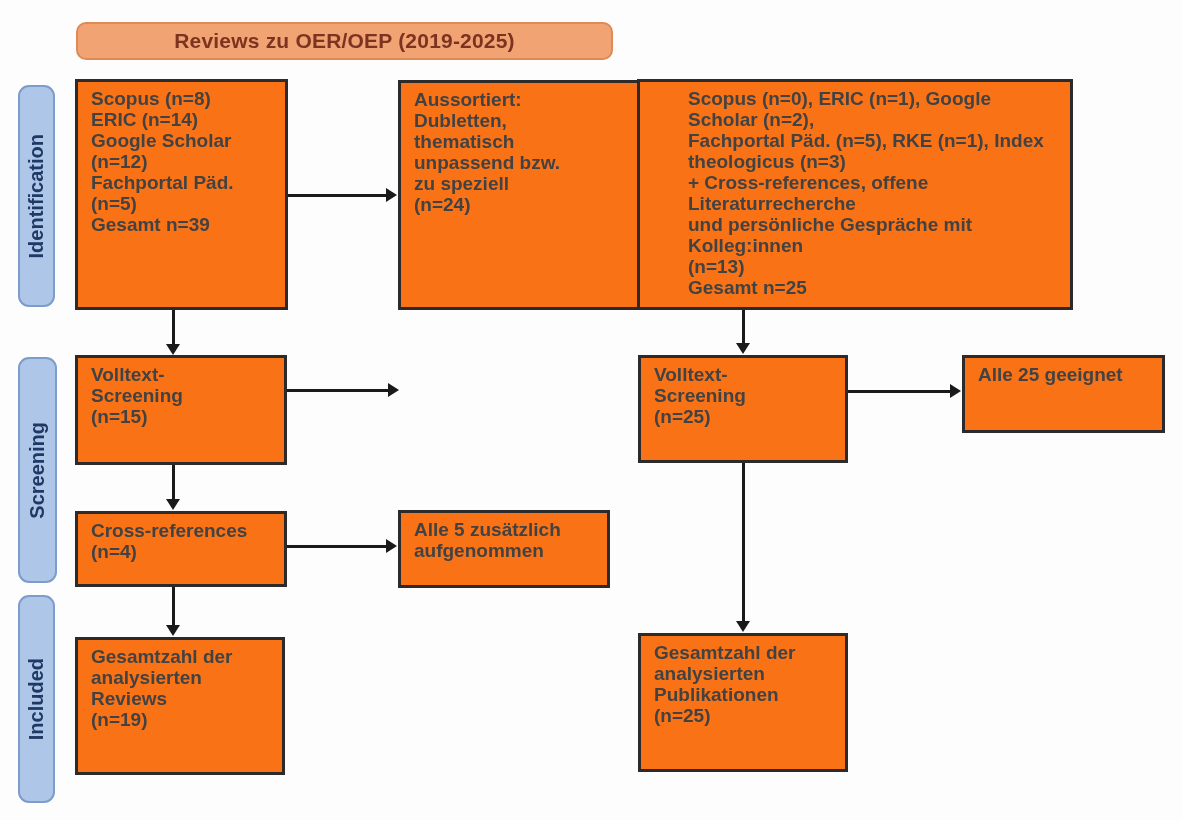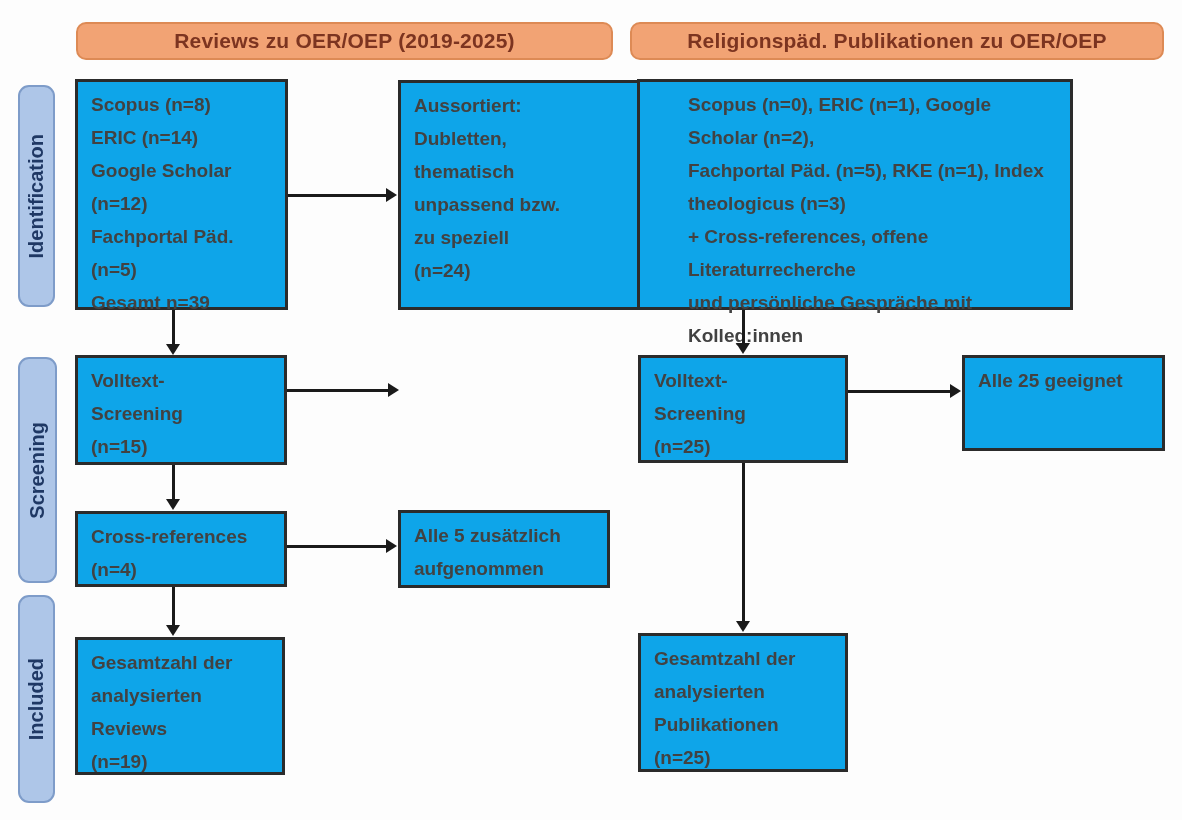--- a/index.html
+++ b/index.html
@@ -41,39 +41,39 @@
     color:#1f3864;
     font-size:20px;font-weight:700;
     white-space:nowrap;
   }
   .vlabel.identification{left:18px;top:85px;width:37px;height:222px;}
   .vlabel.screening{left:18px;top:357px;width:39px;height:226px;}
   .vlabel.included{left:18px;top:595px;width:37px;height:208px;}
   
   .fbox{
     position:absolute;
-    background:#0ea5e9;
+    background:#f97316;
     border:3px solid #2b2b2b;
     box-sizing:border-box;
     color:#424242;
     font-size:19px;font-weight:700;
-    line-height:33px;
+    line-height:21px;
     padding:6px 10px 4px 13px;
     white-space:pre-line;
   }
   .b-l1 {left:75px; top:79px; width:213px;height:231px;}
   .b-l1b{left:398px;top:80px; width:242px;height:230px;}
   .b-l2 {left:75px; top:355px;width:212px;height:110px;}
   .b-l2b{left:400px;top:356px;width:210px;height:75px;}
   .b-l3 {left:75px; top:511px;width:212px;height:76px;}
   .b-l3b{left:398px;top:510px;width:212px;height:78px;}
   .b-l4 {left:75px; top:637px;width:210px;height:138px;}
   .b-r1 {left:637px;top:79px; width:436px;height:231px;padding-left:48px;}
   .b-r2 {left:638px;top:355px;width:210px;height:108px;}
-  .b-r2b{left:962px;top:355px;width:203px;height:96px;}
+  .b-r2b{left:962px;top:355px;width:203px;height:78px;}
   .b-r4 {left:638px;top:633px;width:210px;height:139px;}
   
   .ah,.av{position:absolute;background:#1a1a1a;}
   .ah{height:3px;}
   .ah::after{
     content:'';position:absolute;right:-10px;top:-6px;
     border-left:11px solid #1a1a1a;
     border-top:7.5px solid transparent;
     border-bottom:7.5px solid transparent;
   }
@@ -93,21 +93,20 @@
   .a7{left:742px;top:310px;height:34px;}
   .a8{left:848px;top:390px;width:103px;}
   .a9{left:742px;top:463px;height:159px;}
 </style>
 </head>
 <body>
 
 <div class="stage">
 
   <div class="banner left">Reviews zu OER/OEP (2019-2025)</div>
-  <div class="banner right">Religionspäd. Publikationen zu OER/OEP</div>
 
   <div class="vlabel identification">
     <span>Identification</span>
   </div>
   <div class="vlabel screening">
     <span>Screening</span>
   </div>
   <div class="vlabel included">
     <span>Included</span>
   </div>

